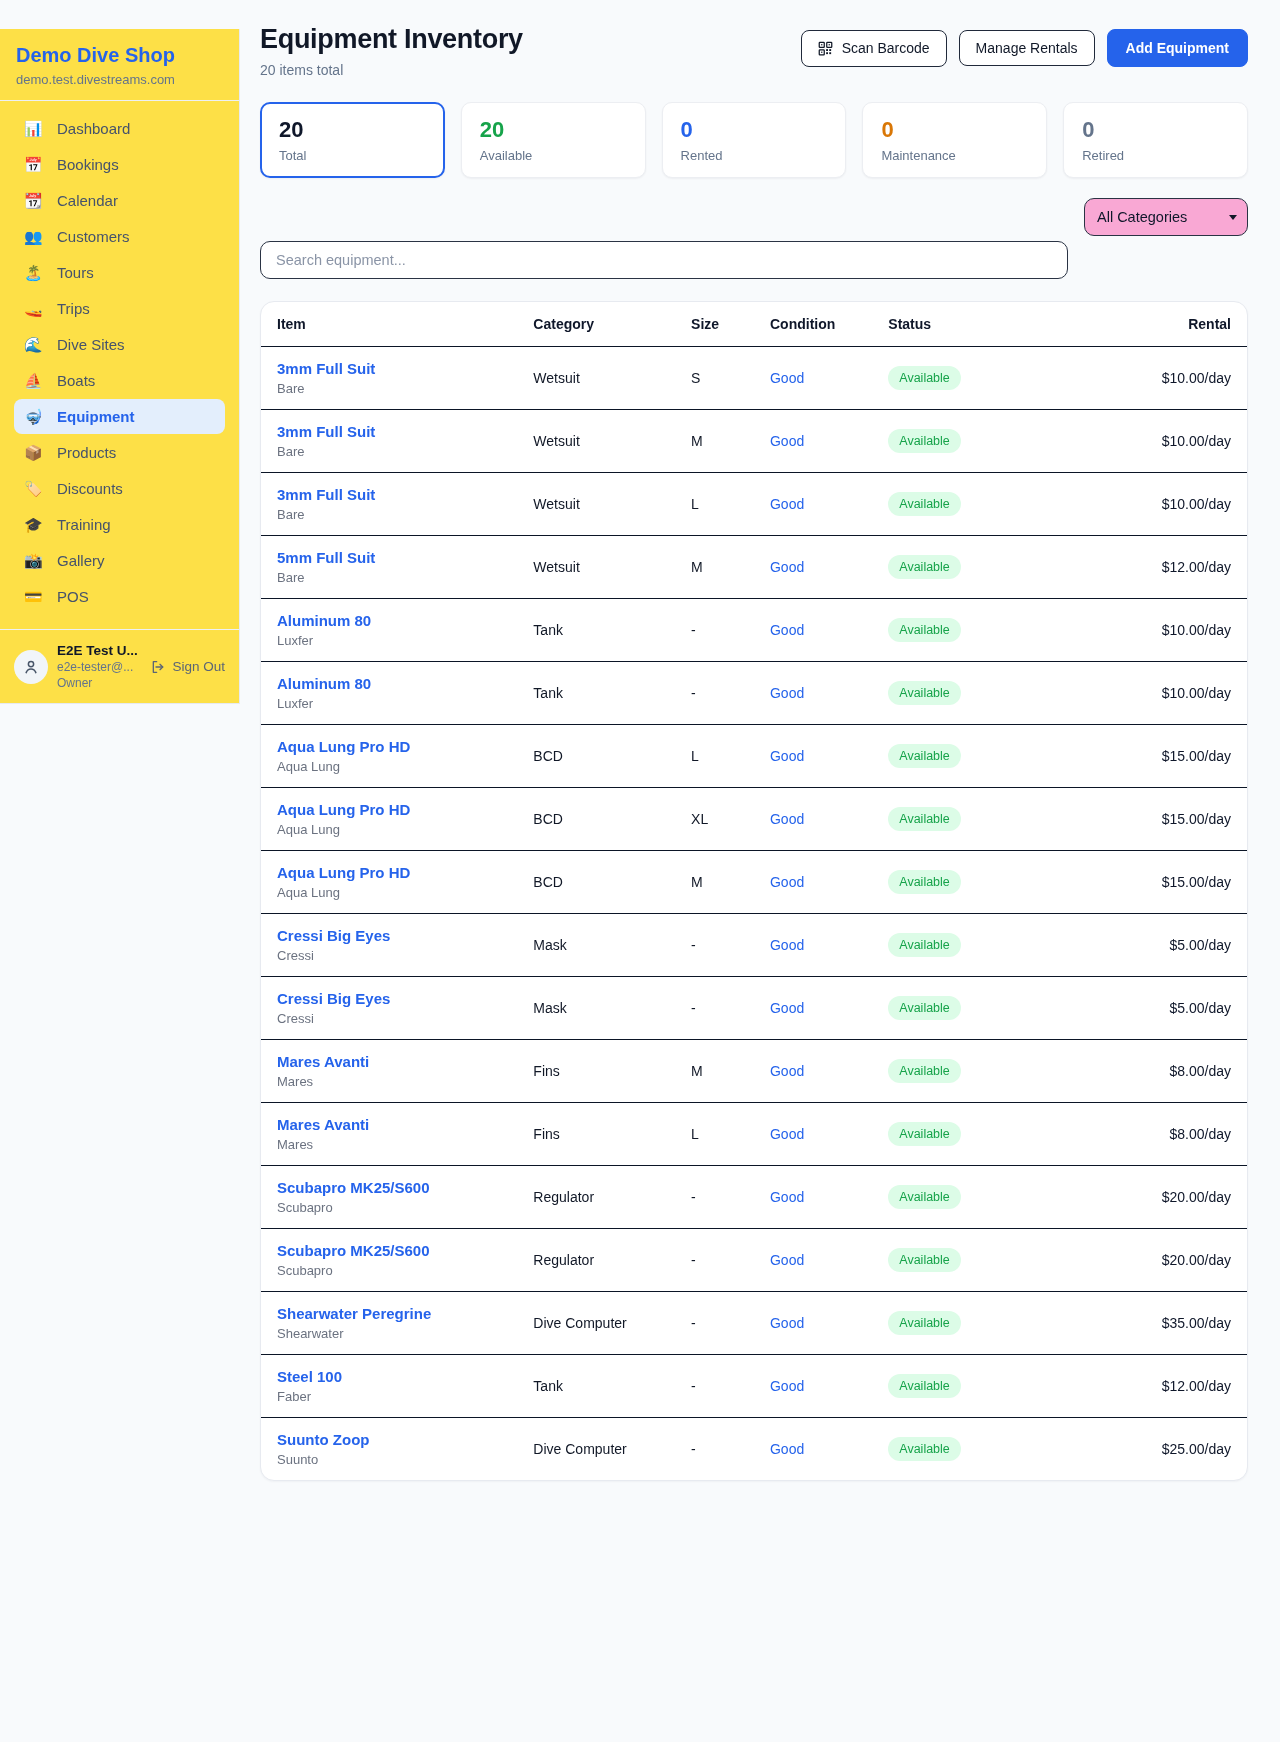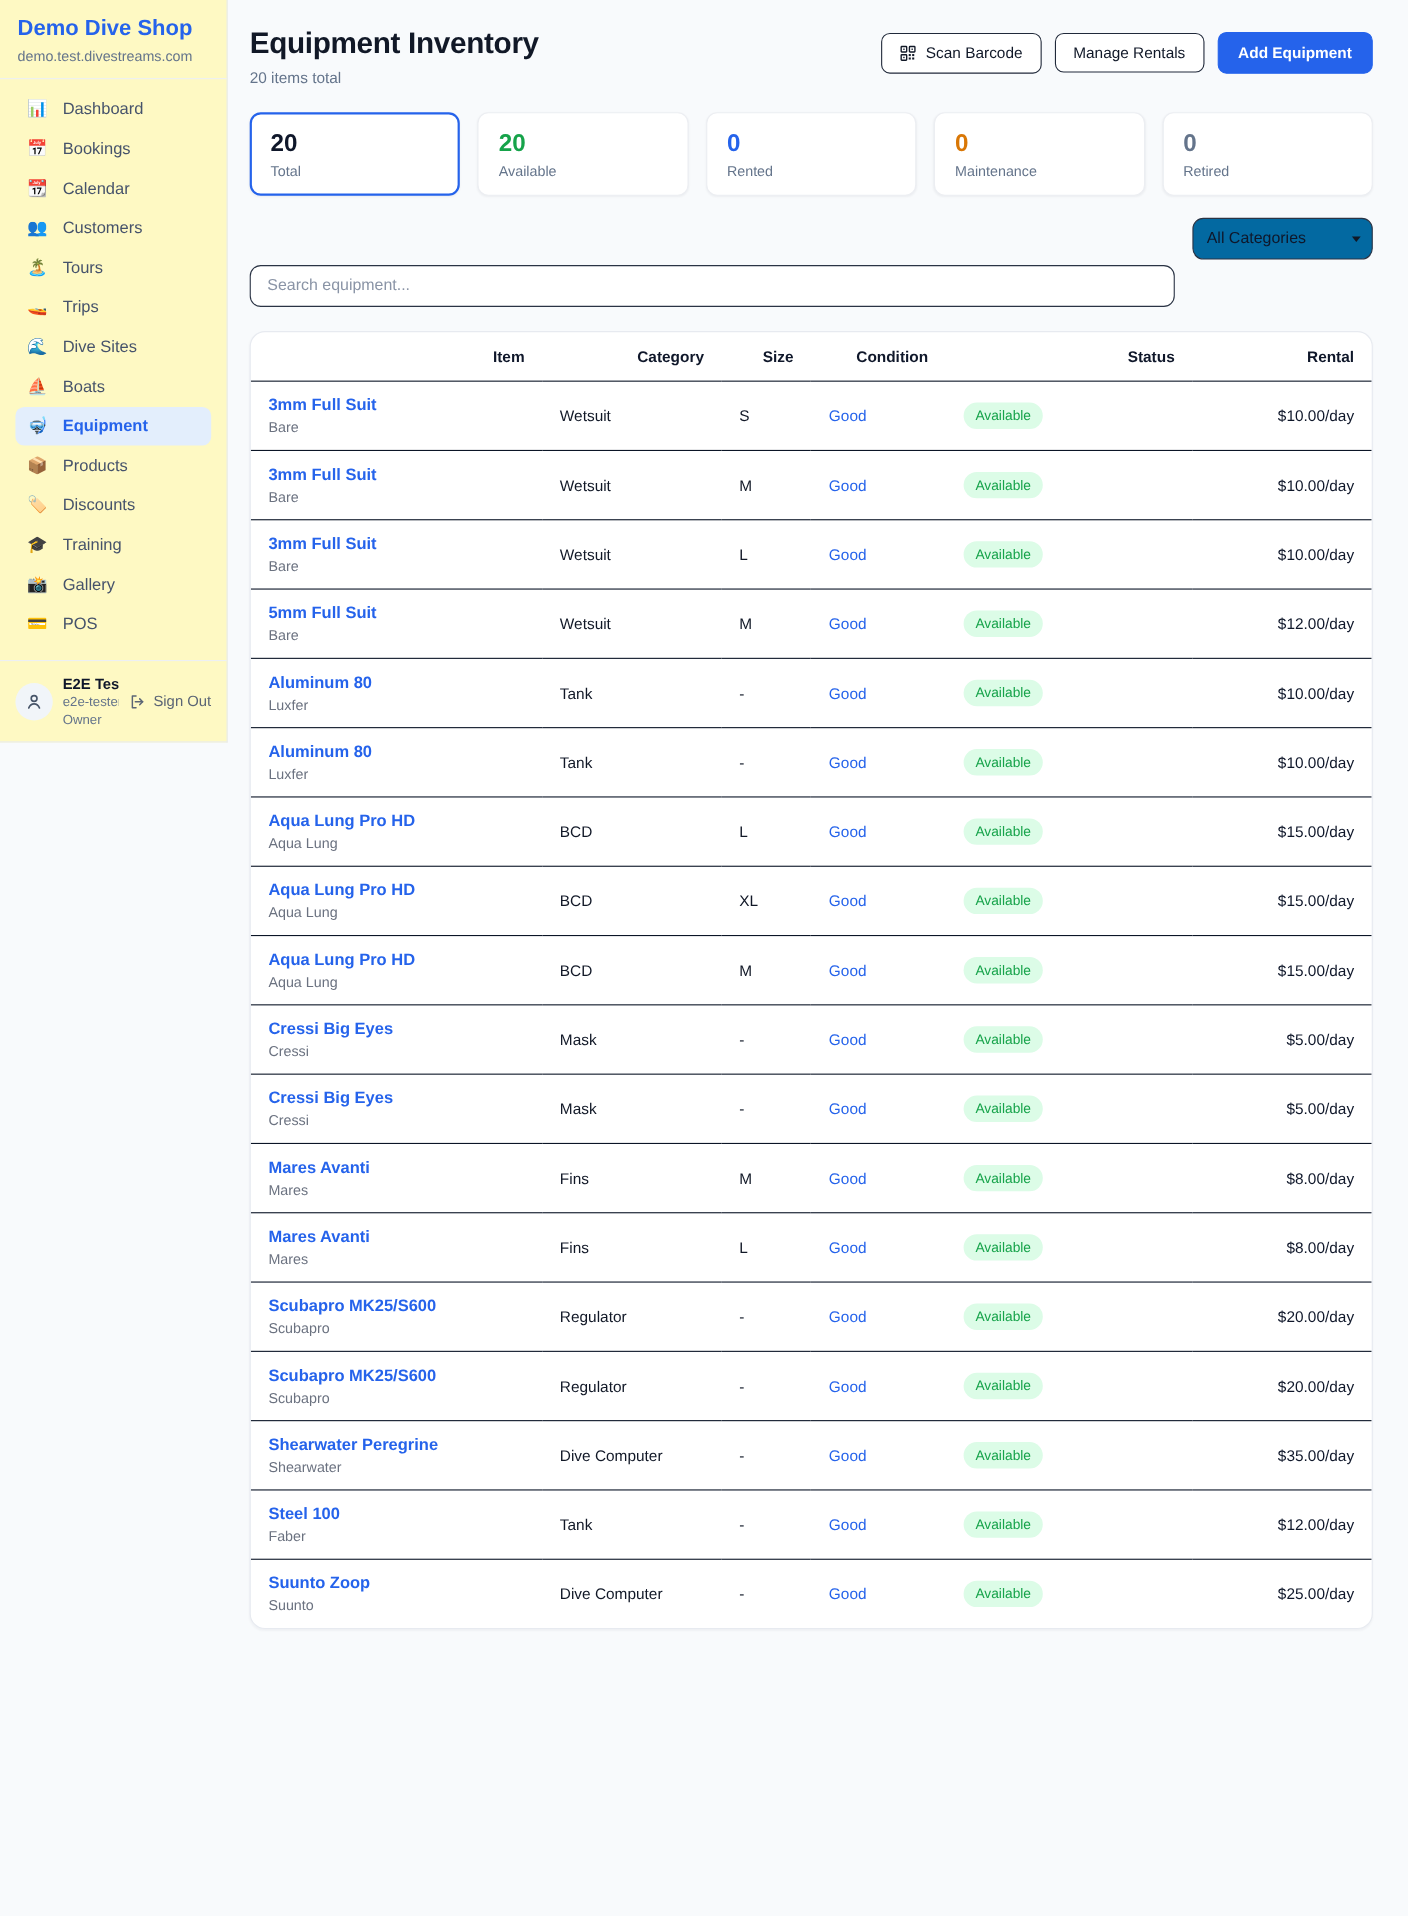--- a/index.html
+++ b/index.html
@@ -6,21 +6,21 @@
   html,body { margin:0; padding:0; }
   body {
     background:#f8fafc;
     font-family:"Liberation Sans", sans-serif;
     color:#0f172a;
     width:1280px;
   }
   .app { width:1280px; min-height:1742px; display:flex; align-items:flex-start; background:#f8fafc; }
 
   
-  aside { width:207px; flex-shrink:0; background:#fef9c3; border-right:1px solid #e7eaf0; border-bottom:1px solid #e7eaf0; }
+  aside { width:240px; flex-shrink:0; background:#fde047; border-right:1px solid #e7eaf0; border-bottom:1px solid #e7eaf0;margin-top:29px; }
   .brand { padding:15px 16px 13px; border-bottom:1px solid #edf0f4; }
   .brand-name { color:#2563eb; font-size:20px; font-weight:800; cursor:pointer; }
   .brand-domain { color:#64748b; font-size:13px; margin-top:5px; }
   nav { padding:10px 14px 6px; }
   .nav-item { display:flex; align-items:center; gap:13px; padding:9px 10px; border-radius:8px;
               color:#46536b; font-size:15px; cursor:pointer; margin-bottom:1px; }
   .nav-item.active { background:#e3eefc; color:#2563eb; font-weight:600; }
   .nav-icon { width:20px; text-align:center; font-size:15px; line-height:1; }
   .user-section { border-top:1px solid #edf0f4; margin-top:8px; padding:13px 14px; display:flex; align-items:center; gap:9px; }
   .avatar { width:34px; height:34px; border-radius:50%; background:#f1f5f9; display:flex; align-items:center; justify-content:center; flex-shrink:0; }
@@ -47,30 +47,30 @@
                box-shadow:0 1px 2px rgba(16,24,40,.05); cursor:pointer; }
   .stat-card.selected { border:2px solid var(--accent,#2563eb); padding:13px 17px; }
   .stat-value { font-size:22px; font-weight:800; color:#0f172a; }
   .stat-label { font-size:13px; color:#64748b; margin-top:5px; }
 
   .filter-row { display:flex; gap:16px; margin-top:20px; }
   .search-input { flex:1; height:38px; border:1px solid #2a3344; border-radius:10px; padding:0 15px;
                   font-family:inherit; font-size:14.5px; background:#fff; color:#0f172a; outline:none;margin-top:43px; }
   .search-input::placeholder { color:#8a94a6; }
   .select-wrap { position:relative; width:164px; flex-shrink:0; }
-  .select-wrap select { width:100%; height:38px; border:1px solid #2a3344; border-radius:10px; background:#0369a1;
+  .select-wrap select { width:100%; height:38px; border:1px solid #2a3344; border-radius:10px; background:#f9a8d4;
                         font-family:inherit; font-size:14.5px; color:#0f172a; padding:0 28px 0 12px;
                         appearance:none; -webkit-appearance:none; -moz-appearance:none; cursor:pointer; }
   .chev { position:absolute; right:11px; top:17px; width:0; height:0; pointer-events:none;
           border-left:4.5px solid transparent; border-right:4.5px solid transparent; border-top:5.5px solid #111827; }
 
   .table-card { margin-top:22px; background:#fff; border:1px solid #e7eaf0; border-radius:14px;
                 box-shadow:0 1px 2px rgba(16,24,40,.04); overflow:hidden; }
   table { width:100%; border-collapse:collapse; table-layout:fixed; }
-  th { text-align:right; font-size:14px; font-weight:700; color:#0f172a; padding:14px 16px;
+  th { text-align:left; font-size:14px; font-weight:700; color:#0f172a; padding:14px 16px;
        border-bottom:1.5px solid #0b1526; }
   th.rental-col, td.rental { text-align:right; }
   tbody tr { border-bottom:1px solid #0b1526; }
   tbody tr:last-child { border-bottom:none; }
   td { padding:13px 16px; vertical-align:middle; font-size:14px; color:#111827; }
   .item-name { color:#2563eb; font-weight:600; font-size:15px; cursor:pointer; }
   .item-brand { color:#6b7280; font-size:13px; margin-top:4px; }
   .condition-link { color:#2563eb; cursor:pointer; }
   .status-badge { display:inline-block; background:var(--badge-bg,#dcfce7); color:var(--badge-text,#16a34a);
                   font-size:12.5px; padding:5px 11px; border-radius:999px; }

